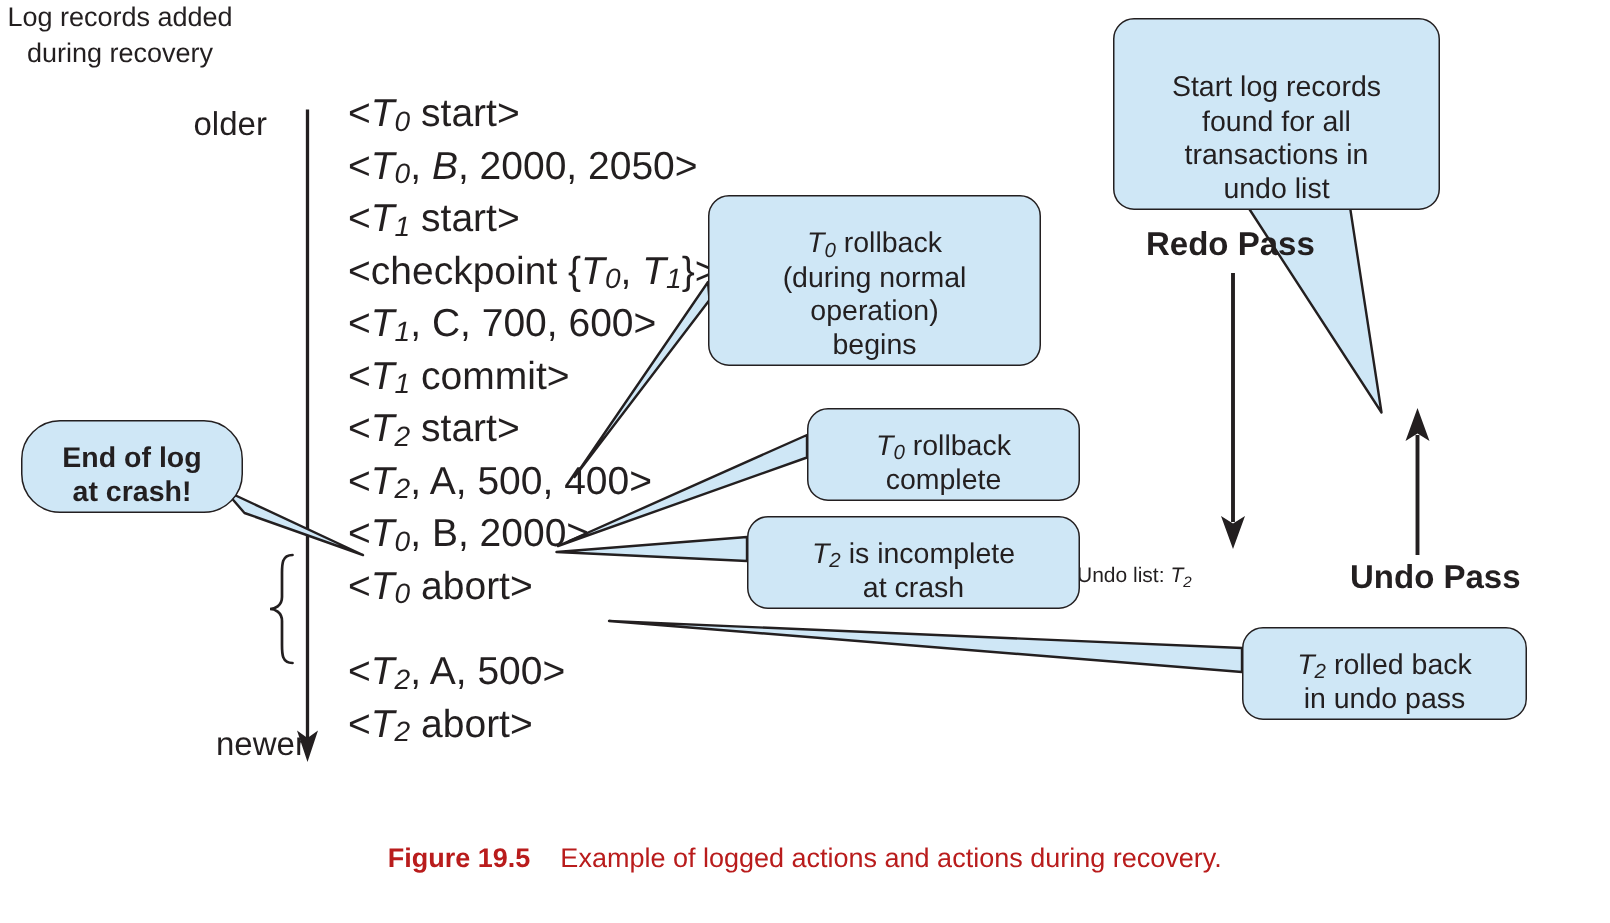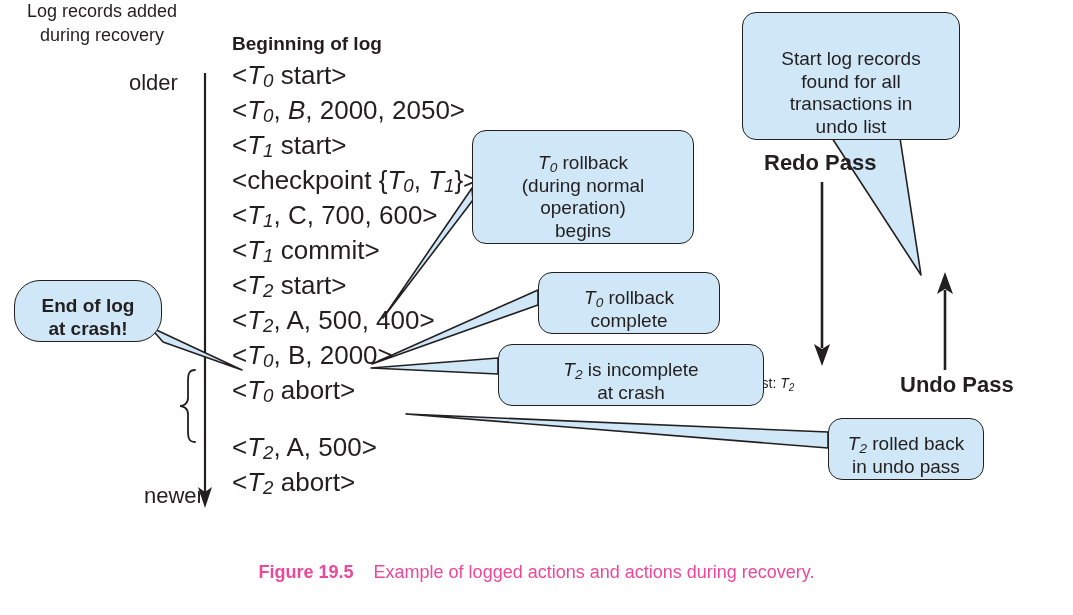--- a/index.html
+++ b/index.html
@@ -63,21 +63,20 @@
   #newer-label { left: 124px; top: 485px; margin-left: 20px; }
 
   .recovery-label {
     font-size: 18px;
     left: 22px;
     top: 374px;
     width: 160px;
     text-align: center;
     white-space: normal;
     line-height: 1.32;
-    padding-left: 22px;
   }
 
   
   .bubble {
     position: absolute;
     background: #cfe7f6;
     border: 1.6px solid #231f20;
     border-radius: 14px;
     box-sizing: border-box;
     display: flex;
@@ -94,24 +93,24 @@
     font-style: italic;
     font-size: 0.72em;
     vertical-align: baseline;
     position: relative;
     top: 3px;
   }
   .bubble.bold { font-weight: bold; border-radius: 26px; }
 
   #bubble-rollback-begin { left: 472px; top: 130px; width: 222px; height: 114px; }
   #bubble-rollback-complete { left: 538px; top: 272px; width: 182px; height: 62px; }
-  #bubble-t2-incomplete { left: 498px; top: 344px; width: 266px; height: 62px; }
+  #bubble-t2-incomplete { left: 498px; top: 344px; width: 222px; height: 62px; }
   #bubble-end-of-log { left: 14px; top: 280px; width: 148px; height: 62px; }
   #bubble-start-records { left: 742px; top: 12px; width: 218px; height: 128px; }
-  #bubble-t2-rolled-back { left: 828px; top: 418px; width: 156px; height: 62px; }
+  #bubble-t2-rolled-back { left: 828px; top: 418px; width: 190px; height: 62px; }
 
   
   .pass-label {
     font-size: 22px;
     font-weight: bold;
   }
   #redo-pass-label { left: 764px; top: 152px; }
   #undo-pass-label { left: 900px; top: 374px; }
 
   #undo-list-label {
@@ -129,21 +128,21 @@
   }
 
   
   #caption {
     position: absolute;
     left: 0;
     top: 562px;
     width: 1073px;
     text-align: center;
     font-size: 18px;
-    color: #ec4899;
+    color: #b91c1c;
   }
   #caption .cap-bold { font-weight: bold; }
 </style>
 </head>
 <body>
 
 <div id="figure">
 
   <svg class="layer" viewBox="0 0 1073 615">
     <defs>
@@ -196,21 +195,20 @@
     <g>
       <line x1="945" y1="370" x2="945" y2="290" stroke="#231f20" stroke-width="2.6"></line>
       <path d="M937,294 L945,272 L953,294 L945,289 Z" fill="#231f20"></path>
     </g>
   </svg>
 
   <div class="txt axis-label" id="older-label">older</div>
   <div class="txt axis-label" id="newer-label">newer</div>
   <div class="recovery-label" id="recovery-label">Log records added during recovery</div>
 
-  <div class="txt log-heading">Beginning of log</div>
 
   <div class="txt log-entry" style="top:62px">
     &lt;<i>T</i><sub>0</sub> start&gt;</div>
   <div class="txt log-entry" style="top:97px">
     &lt;<i>T</i><sub>0</sub>, <i>B</i>, 2000, 2050&gt;</div>
   <div class="txt log-entry" style="top:132px">
     &lt;<i>T</i><sub>1</sub> start&gt;</div>
   <div class="txt log-entry" style="top:167px">
     &lt;checkpoint {<i>T</i><sub>0</sub>, <i>T</i><sub>1</sub>}&gt;</div>
   <div class="txt log-entry" style="top:202px">

